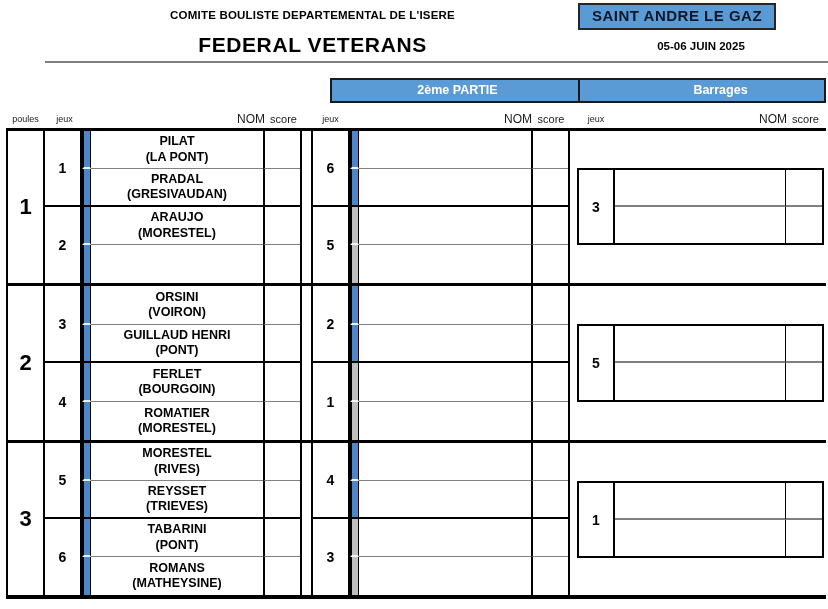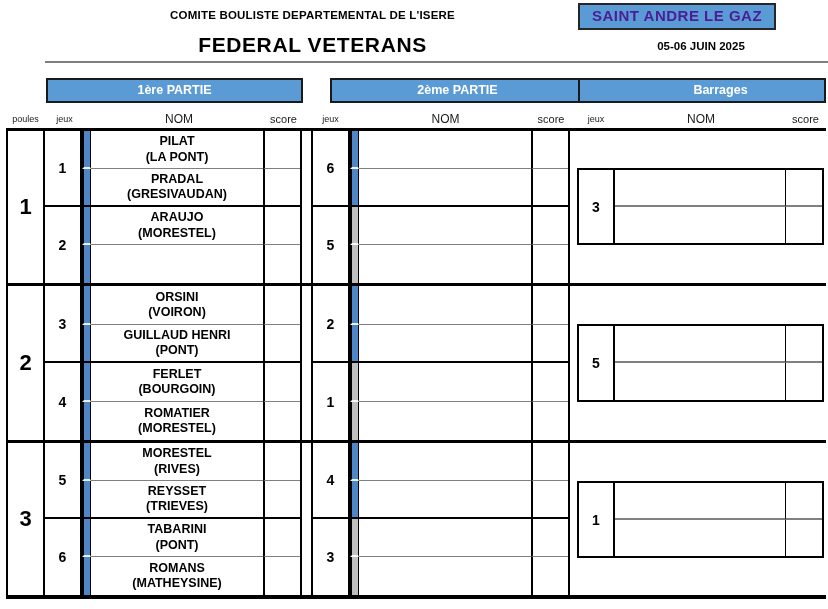--- a/index.html
+++ b/index.html
@@ -5,34 +5,34 @@
   html,body{margin:0;padding:0;background:#fff;}
   #sheet{position:relative;width:828px;height:609px;background:#fff;
          font-family:"Liberation Sans",sans-serif;color:#000;overflow:hidden;}
   .abs{position:absolute;}
   .ctr{text-align:center;}
 
   
   .committee{left:100px;top:9px;width:425px;font-size:11.5px;font-weight:bold;letter-spacing:.2px;}
   .title{left:100px;top:33px;width:425px;font-size:21px;font-weight:bold;letter-spacing:.6px;}
   .venue{left:578px;top:3px;width:198px;height:27px;background:#5B9BD5;border:2px solid #262626;
-         box-sizing:border-box;color:#4c1d95;font-size:15px;font-weight:bold;line-height:22px;letter-spacing:.5px;}
+         box-sizing:border-box;color:#0f172a;font-size:15px;font-weight:bold;line-height:22px;letter-spacing:.5px;}
   .dates{left:578px;top:40px;width:246px;font-size:11.5px;font-weight:bold;}
   .grayline{left:45px;top:61px;width:783px;height:2px;background:#7f7f7f;}
 
   
   .bar{top:78px;height:25px;background:#5B9BD5;border:2px solid #1a1a1a;box-sizing:border-box;
        color:#fff;font-size:12.5px;font-weight:bold;line-height:20px;text-align:center;}
   .bar1{left:46px;width:257px;}
   .bar2{left:330px;width:255px;}
   .bar3{left:578px;width:248px;padding-left:37px;}
 
   
   .clabel{top:112px;height:15px;font-size:9px;color:#1a1a1a;line-height:15px;}
-  .clabel.big{font-size:12px;}
+  .clabel.big{font-size:12px;text-align:right;}
   .clabel.med{font-size:11px;}
 
   
   .hline{left:6px;width:820px;background:#000;z-index:6;}
 
   
   .band{position:absolute;display:grid;box-sizing:border-box;background:#fff;
         border-left:2px solid #000;border-right:2px solid #000;}
   .s1{left:6px;width:296px;grid-template-columns:37px 37px 9px 172px 1fr;grid-template-rows:repeat(4,1fr);}
   .s2{left:311px;width:259px;grid-template-columns:37px 9px 172px 1fr;grid-template-rows:repeat(4,1fr);}
@@ -66,21 +66,20 @@
 <body>
 
 <div id="sheet">
 
   <div class="abs ctr committee">COMITE BOULISTE DEPARTEMENTAL DE L'ISERE</div>
   <div class="abs ctr title">FEDERAL VETERANS</div>
   <div class="abs ctr venue">SAINT ANDRE LE GAZ</div>
   <div class="abs ctr dates">05-06 JUIN 2025</div>
   <div class="abs grayline"></div>
 
-  <div class="abs bar bar1">1ère PARTIE</div>
   <div class="abs bar bar2">2ème PARTIE</div>
   <div class="abs bar bar3">Barrages</div>
 
   <div class="abs ctr clabel" style="left:6px;width:39px">poules</div>
   <div class="abs ctr clabel" style="left:45px;width:39px">jeux</div>
   <div class="abs ctr clabel big" style="left:93px;width:172px">NOM</div>
   <div class="abs ctr clabel med" style="left:265px;width:37px">score</div>
   <div class="abs ctr clabel" style="left:311px;width:39px">jeux</div>
   <div class="abs ctr clabel big" style="left:359px;width:173px">NOM</div>
   <div class="abs ctr clabel med" style="left:532px;width:38px">score</div>

